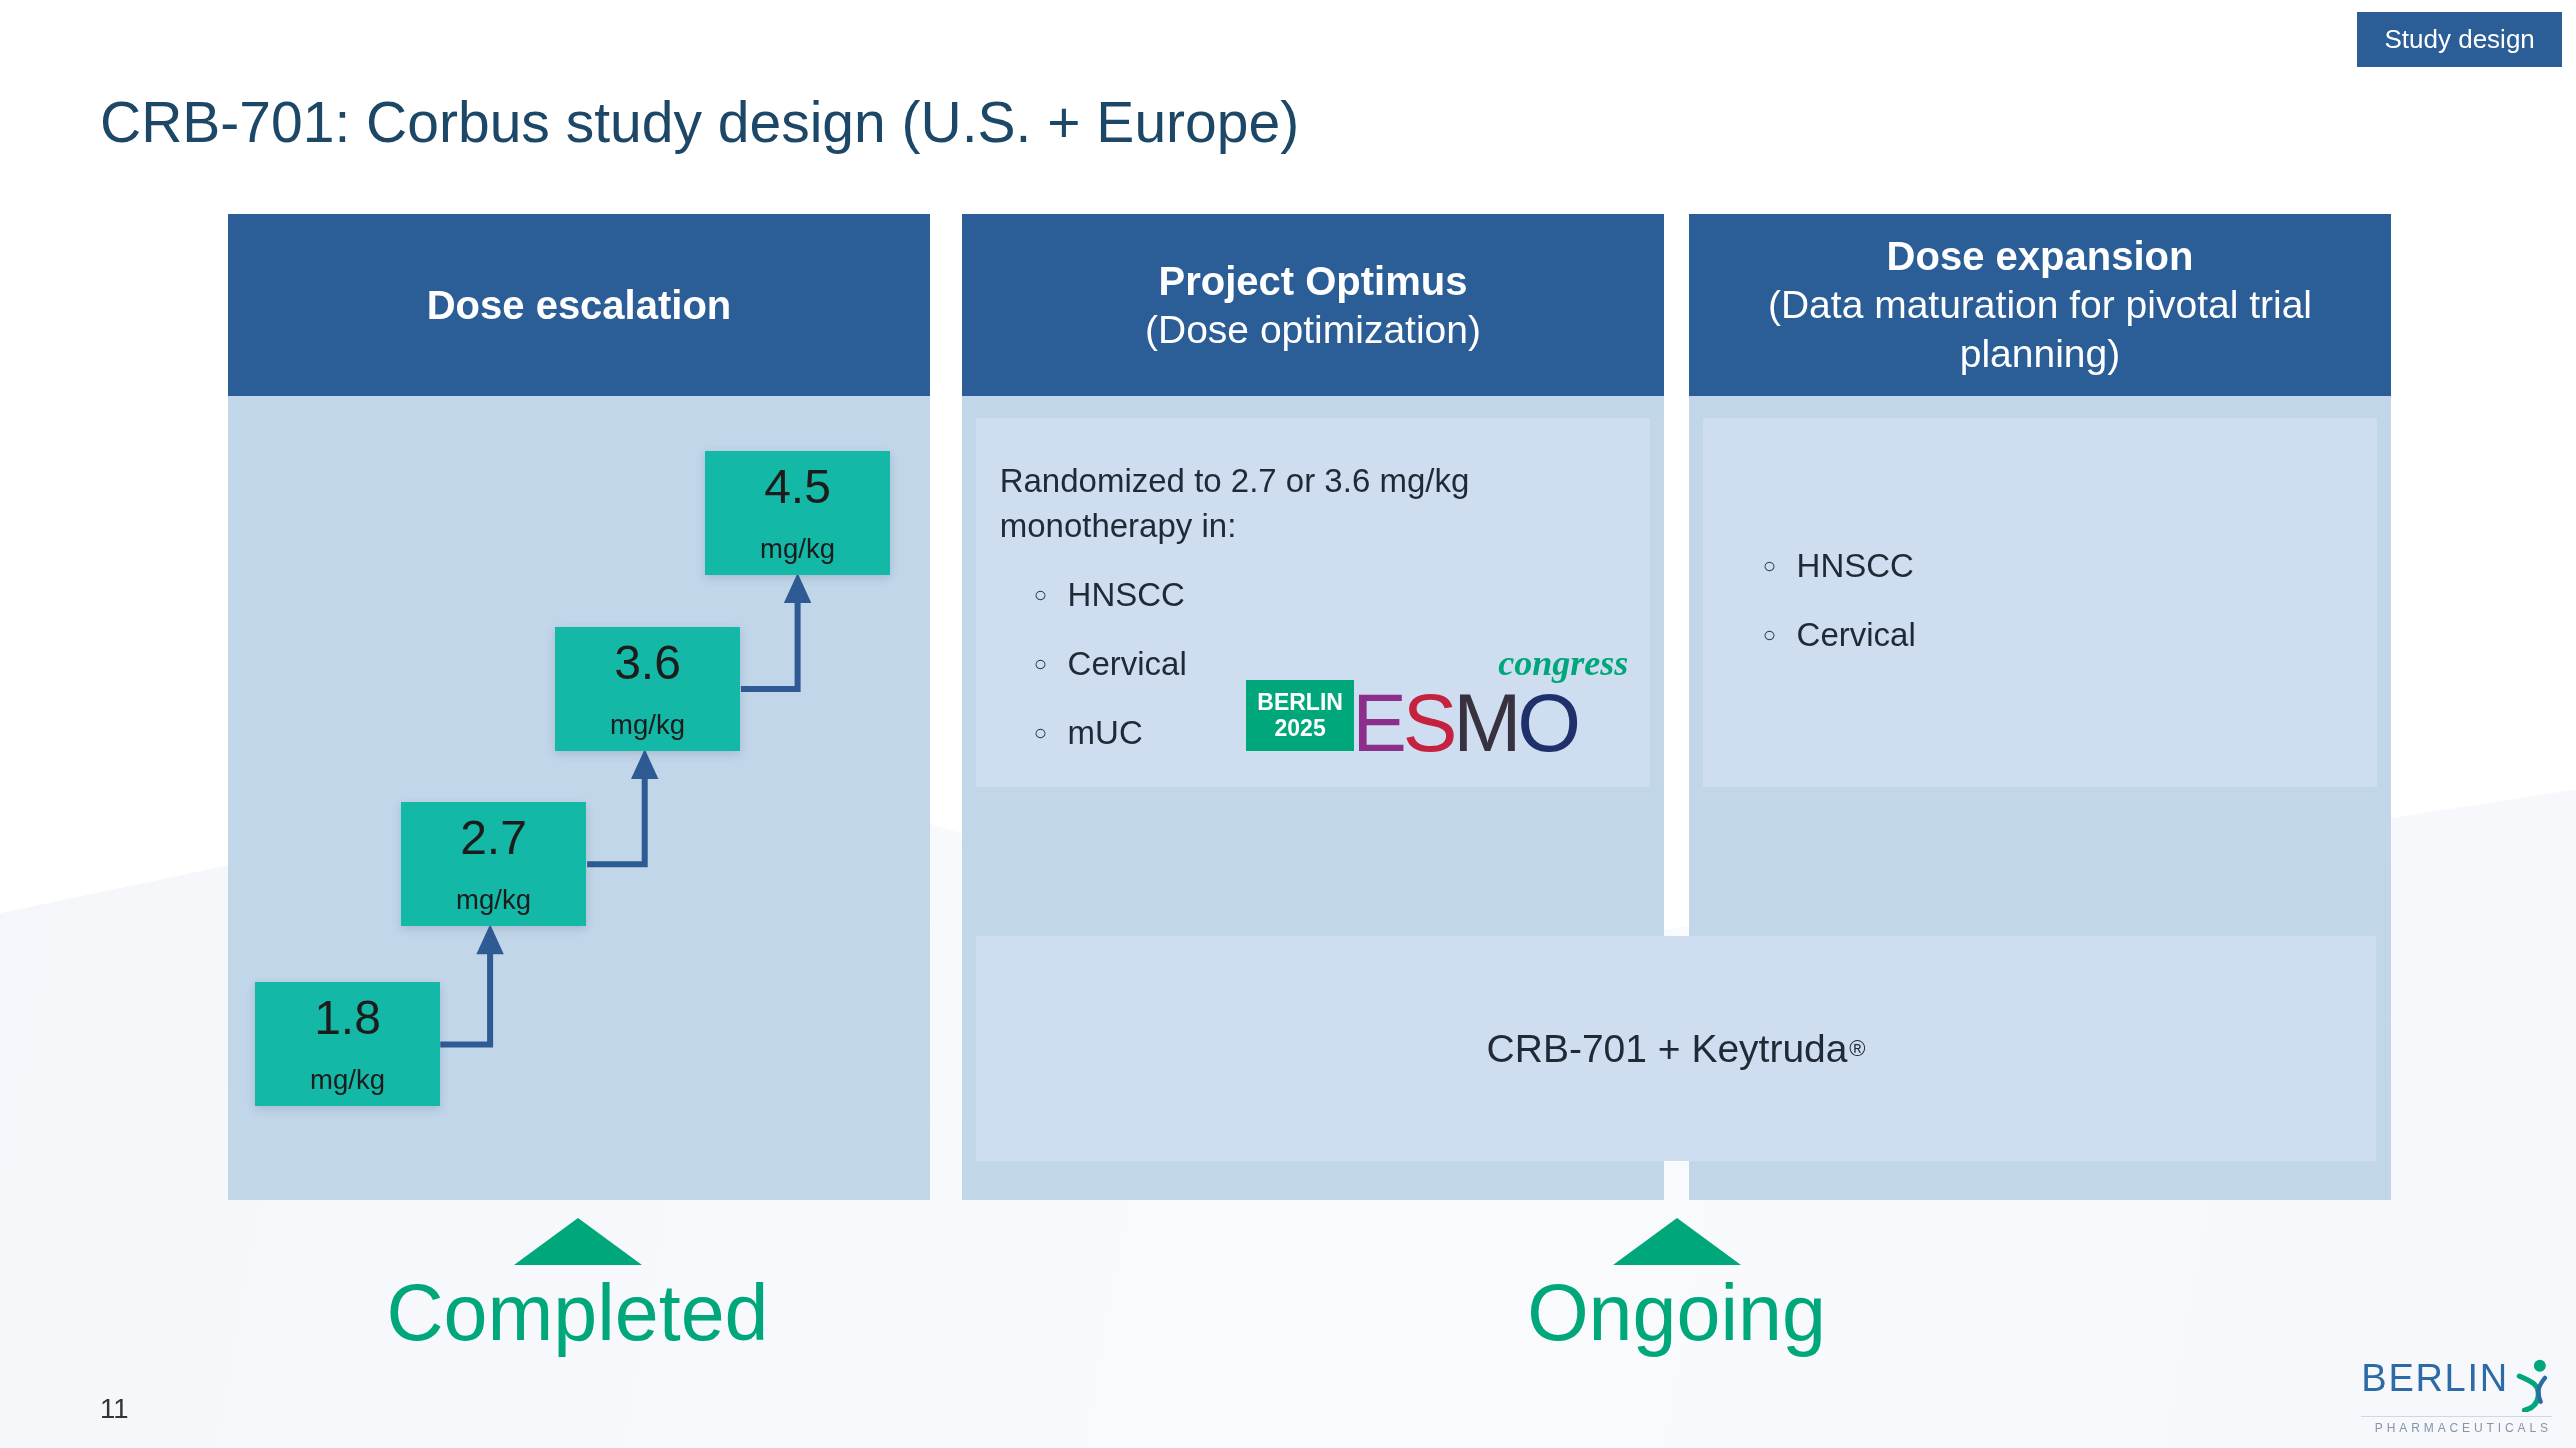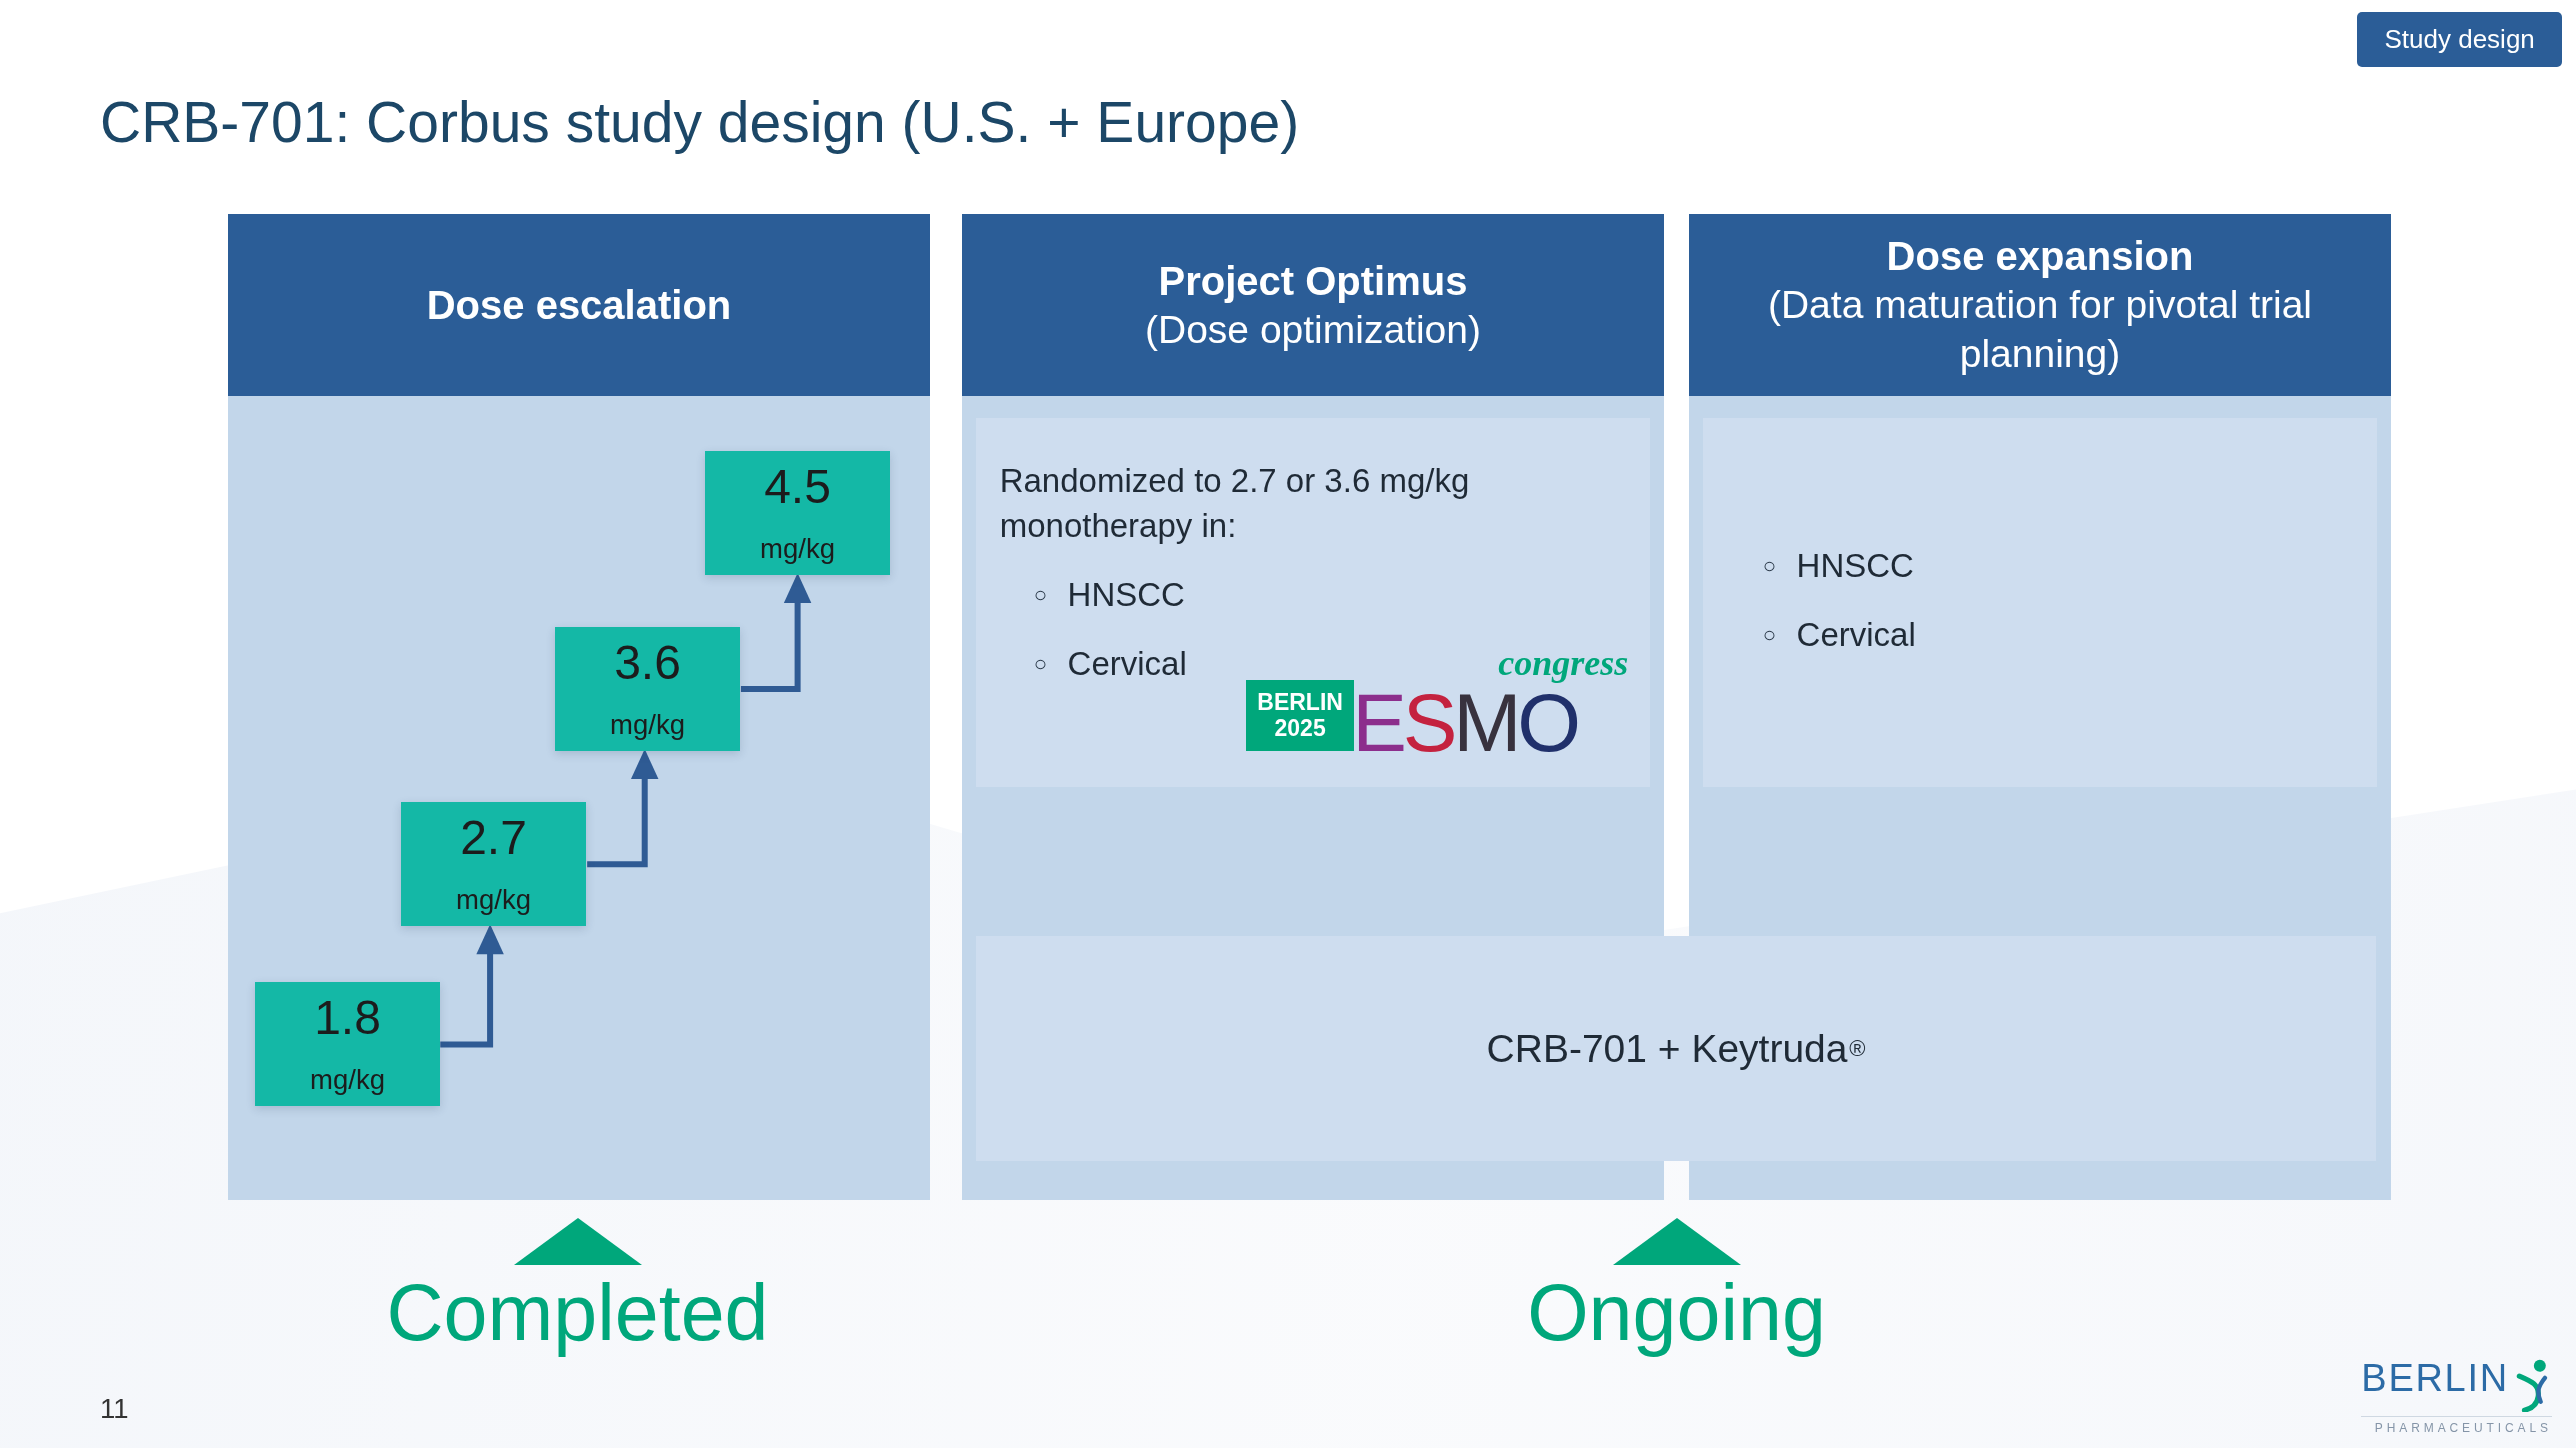--- a/index.html
+++ b/index.html
@@ -2,21 +2,21 @@
 <html style="--header-blue: #2B5D97; --panel-blue: #C2D6EA; --inner-blue: #CEDDEF; --green: #00A77B; --title-navy: #1C4767; --arrow-blue: #2F5B94; --text-dark: #1F2A36; --esmo-e: #8C2E8C; --esmo-s: #C4223F; --esmo-m: #38323E; --esmo-o: #20306B; --logo-blue: #2C6BA6; --logo-gray: #8595A8;font-size:13.7px"><head>
 <meta charset="utf-8">
 <style>
   html,body{margin:0;padding:0;background:#ffffff;}
   .slide{position:relative;width:2576px;height:1449px;background:#fff;overflow:hidden;
          font-family:"Liberation Sans",sans-serif;color:var(--text-dark,#1f2a36);}
   .bg-wash{position:absolute;left:0;right:0;bottom:0;height:687px;
            background:linear-gradient(100deg,#e9eef6 0%,#f4f6fa 55%,#ecf0f7 100%);
            clip-path:polygon(0 22%,28% 0,55% 30%,100% 4%,100% 100%,0 100%);opacity:.5;}
   .badge{position:absolute;top:12px;right:13.7px;background:var(--header-blue);color:#fff;
-         font-size:26px;padding:12px 27.5px;border-radius:5px;}
+         font-size:26px;padding:12px 27.5px;border-radius:0;}
   .title{position:absolute;left:100px;top:89px;margin:0;font-size:57px;font-weight:400;color:var(--title-navy);}
   .panels{position:absolute;left:228px;top:214px;width:2163px;height:986px;}
   .panel{position:absolute;top:0;height:986px;}
   .panel-1{left:0;width:702px;}
   .panel-2{left:734px;width:702px;}
   .panel-3{left:1461px;width:702px;}
   .panel-header{position:absolute;left:0;right:0;top:0;height:182px;background:var(--header-blue);color:#fff;
                 display:flex;flex-direction:column;align-items:center;justify-content:center;text-align:center;
                 padding:0 24px;box-sizing:border-box;}
   .hline1{font-size:40px;font-weight:700;line-height:1.25;}
@@ -125,20 +125,21 @@
       <div class="panel-header">
         <div class="hline1">Project Optimus</div>
         <div class="hline2">(Dose optimization)</div>
       </div>
       <div class="panel-body">
         <div class="inner-box inner-optimus">
           <div class="intro-text">Randomized to 2.7 or 3.6 mg/kg monotherapy in:</div>
           <ul class="bullet-list">
             <li class="bullet-item">HNSCC</li>
             <li class="bullet-item">Cervical</li>
+            <li class="bullet-item">mUC</li>
           </ul>
           <div class="esmo-logo">
             <div class="esmo-berlin">
               <div>BERLIN</div>
               <div>2025</div>
             </div>
             <div class="esmo-word">
               <span class="esmo-e">E</span><span class="esmo-s">S</span><span class="esmo-m">M</span><span class="esmo-o">O</span>
             </div>
             <div class="esmo-congress">congress</div>

